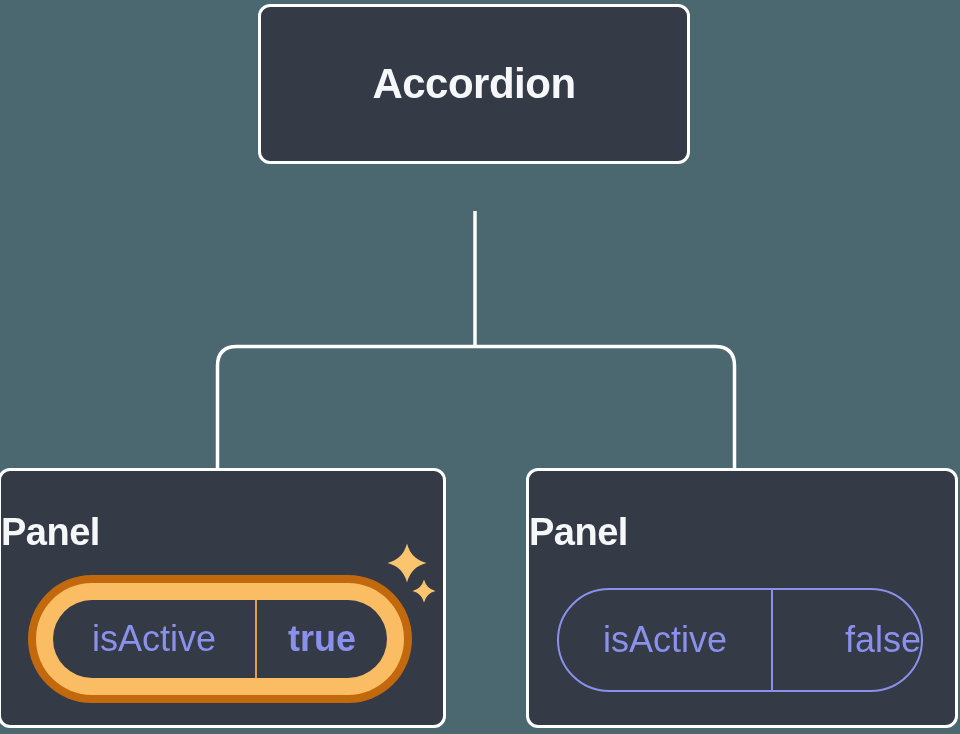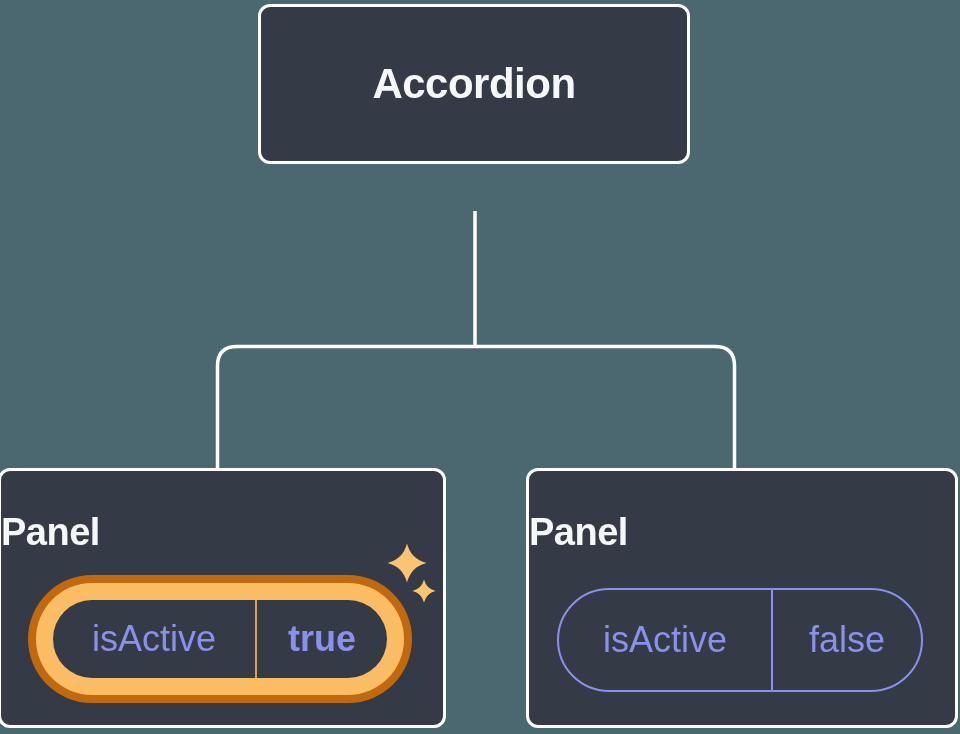--- a/index.html
+++ b/index.html
@@ -53,21 +53,21 @@
   .pill-hl-inner .cell-a{width:60.5%;}
   .pill-hl-inner .cell-b{flex:1;}
   .pill-hl-inner .divider{width:2px;background:var(--c-highlight_divider,#DFA04F);}
 
   
   .pill-plain{position:absolute;left:557px;top:588px;width:366px;height:104px;
     border:2px solid var(--c-state_border,#8A91EC);border-radius:999px;
     display:flex;align-items:stretch;overflow:hidden;}
   .pill-plain .cell{display:flex;align-items:center;justify-content:center;}
   .pill-plain .cell-a{width:58.6%;}
-  .pill-plain .cell-b{flex:1;}
+  .pill-plain .cell-b{flex:1;justify-content:flex-end;}
   .pill-plain .divider{width:2px;background:var(--c-state_border,#8A91EC);}
 
   .state-name{color:var(--c-state_text,#8A91EC);font-size:36px;font-weight:400;}
   .state-value{color:var(--c-state_text,#8A91EC);font-size:36px;font-weight:400;}
   .state-value.bold{font-weight:700;}
 
   svg.sparkles{position:absolute;left:384px;top:542px;width:64px;height:64px;}
   .sparkle{fill:var(--c-sparkle,#FBC46F);}
 </style>
 </head>

